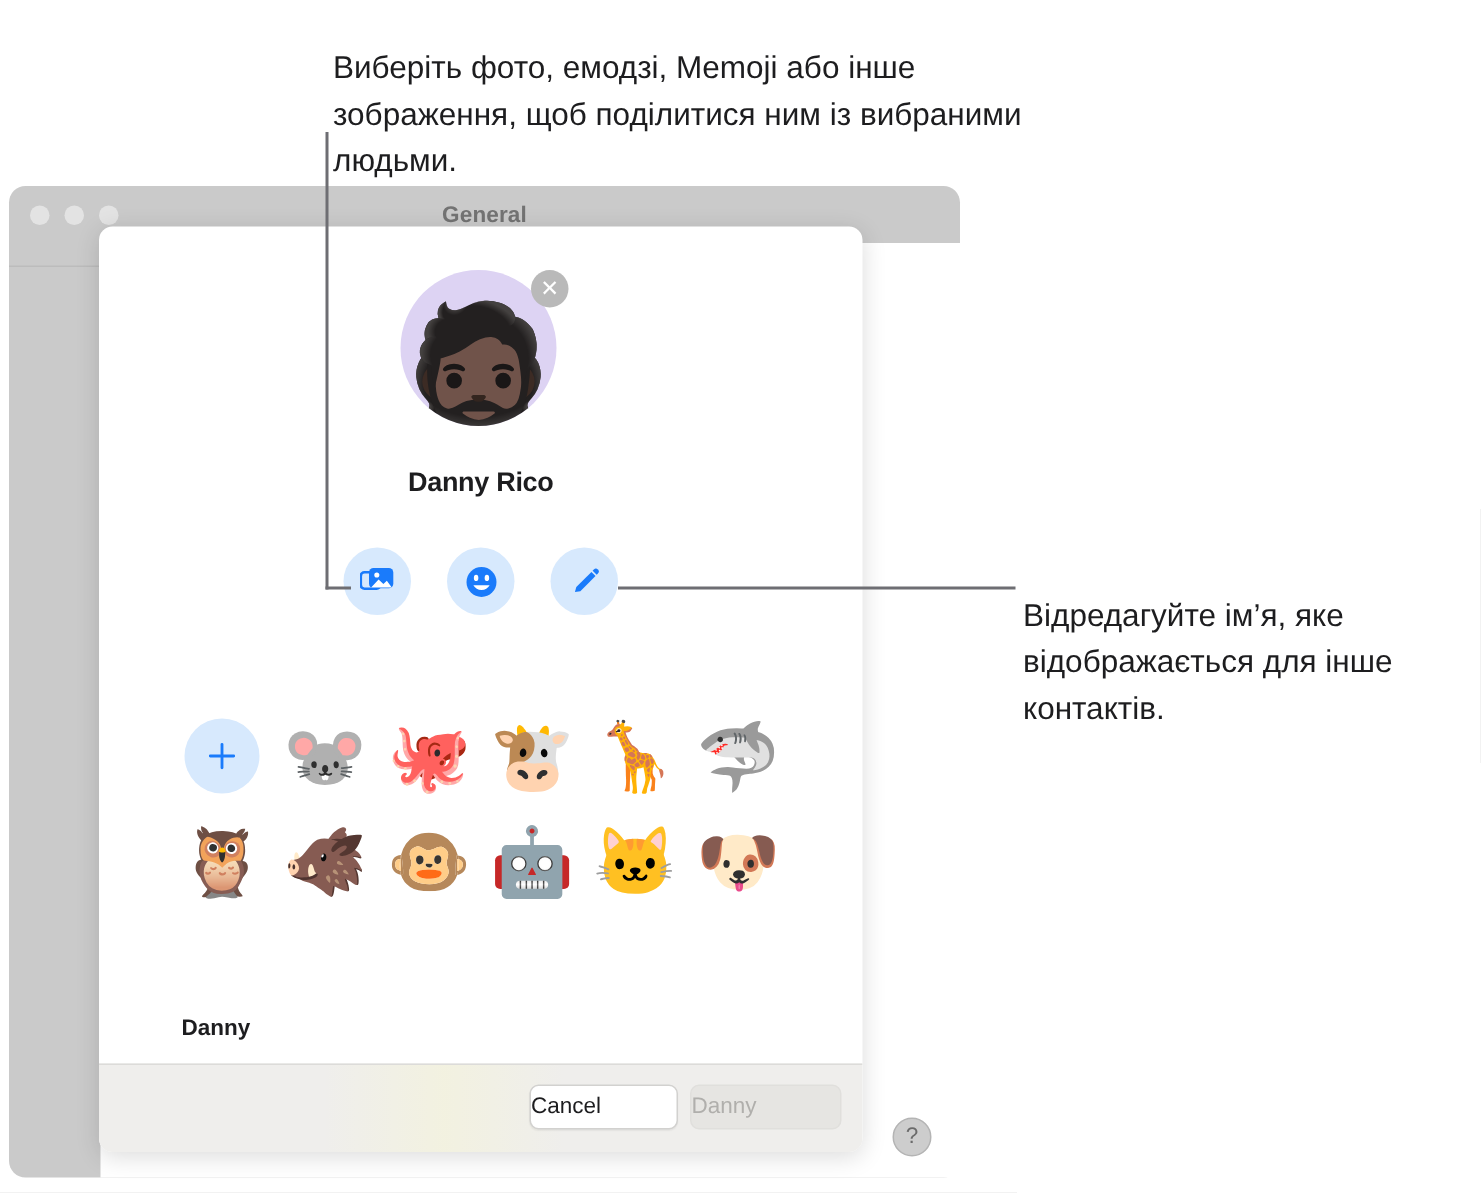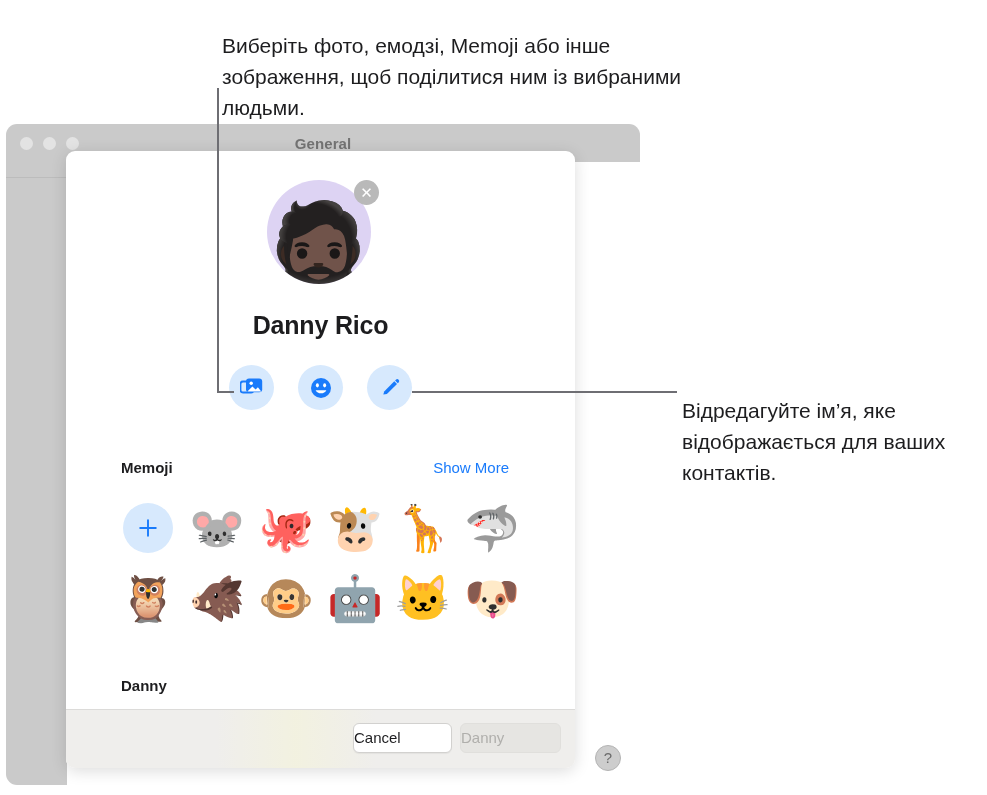--- a/index.html
+++ b/index.html
@@ -194,21 +194,21 @@
     text-align: center;
     font-weight: 300;
   }
 
   #display-name {
     position: absolute;
     left: 0;
     top: 160px;
     width: 509px;
     text-align: center;
-    font-size: 25px;
+    font-size: 18px;
     font-weight: bold;
     color: #1d1d1f;
     letter-spacing: -0.2px;
   }
 
   #action-row {
     position: absolute;
     left: 0;
     top: 214px;
     width: 509px;
@@ -385,24 +385,20 @@
       <span>
         <svg width="22" height="22" viewBox="0 0 22 22">
           <path d="M4.3 17.6 L5.2 14.4 L15.3 4.3 L18.0 7.0 L7.9 17.1 Z" fill="#1a7bfb"></path>
           <path d="M16.1 3.5 L18.8 6.2 L19.6 5.4 A1.9 1.9 0 0 0 16.9 2.7 Z" fill="#1a7bfb"></path>
         </svg>
       </span>
     </div>
   </div>
 
   <div id="section-memoji">
-    <div class="section-head">
-      <span class="section-title">Memoji</span>
-      <span class="section-action">Show More</span>
-    </div>
     <div class="memoji-grid">
       <div class="memoji-cell">
         <div class="memoji-add">
           <svg width="22" height="22" viewBox="0 0 22 22">
             <path d="M11 3.2 V18.8 M3.2 11 H18.8" stroke="#1a7bfb" stroke-width="1.9" stroke-linecap="round"></path>
           </svg>
         </div>
       </div>
       <div class="memoji-cell">
           <span class="memoji-glyph">🐭</span>
@@ -447,13 +443,13 @@
     <div class="footer-btn" id="cancel-button">Cancel</div>
     <div class="footer-btn" id="done-button">Danny</div>
   </div>
 </div>
 
 <div class="leader" id="leader-top-vert"></div>
 <div class="leader" id="leader-top-horz"></div>
 <div class="leader" id="leader-right-horz"></div>
 
 <div class="callout" id="callout-top">Виберіть фото, емодзі, Memoji або інше зображення, щоб поділитися ним із вибраними людьми.</div>
-<div class="callout" id="callout-right">Відредагуйте ім’я, яке відображається для ваших контактів.</div>
+<div class="callout" id="callout-right">Відредагуйте ім’я, яке відображається для інше контактів.</div>
 
 </body></html>

